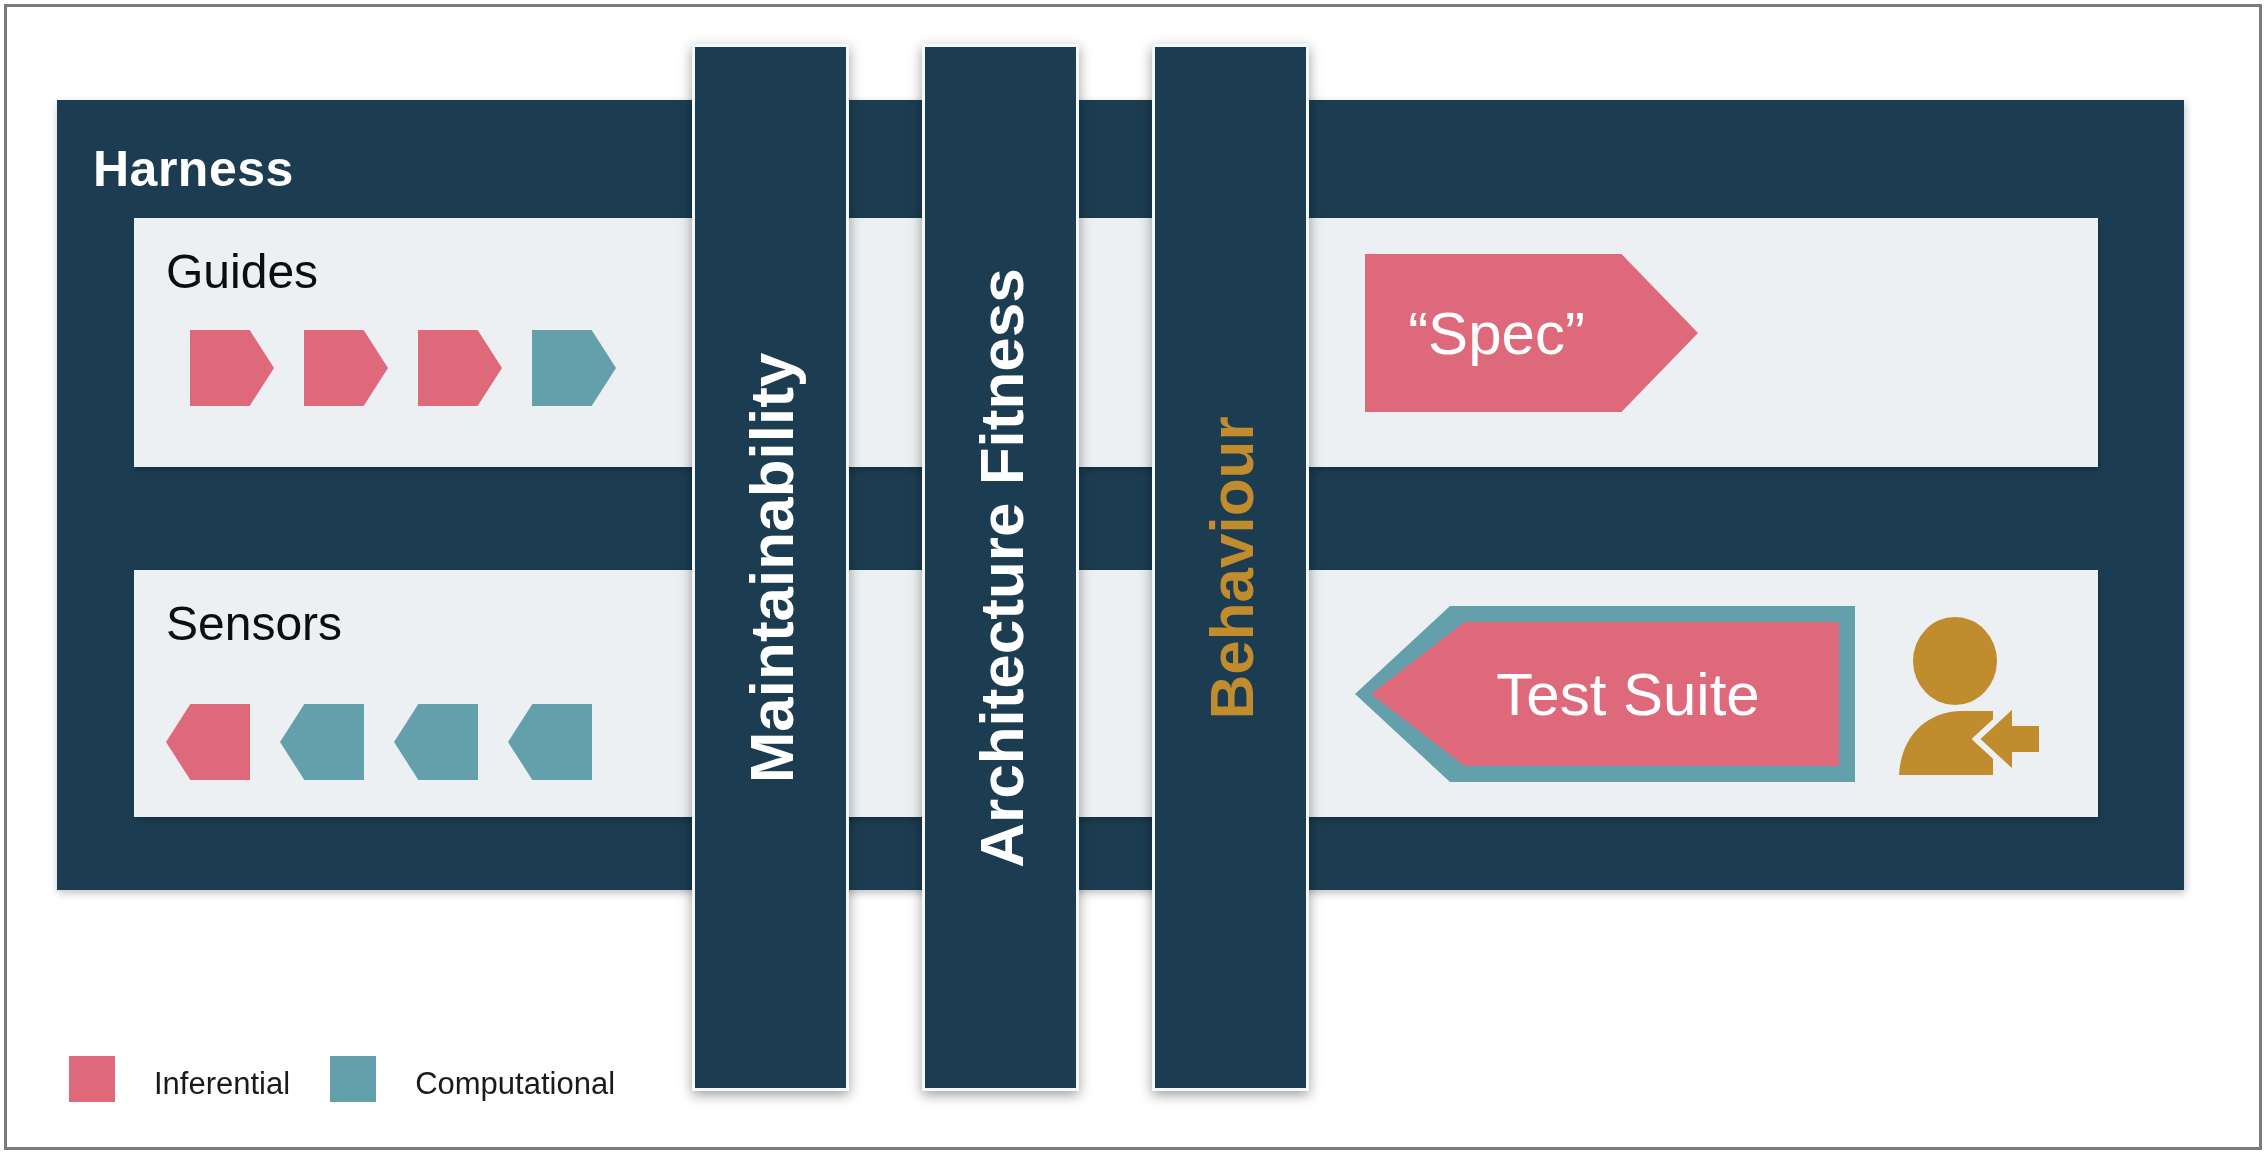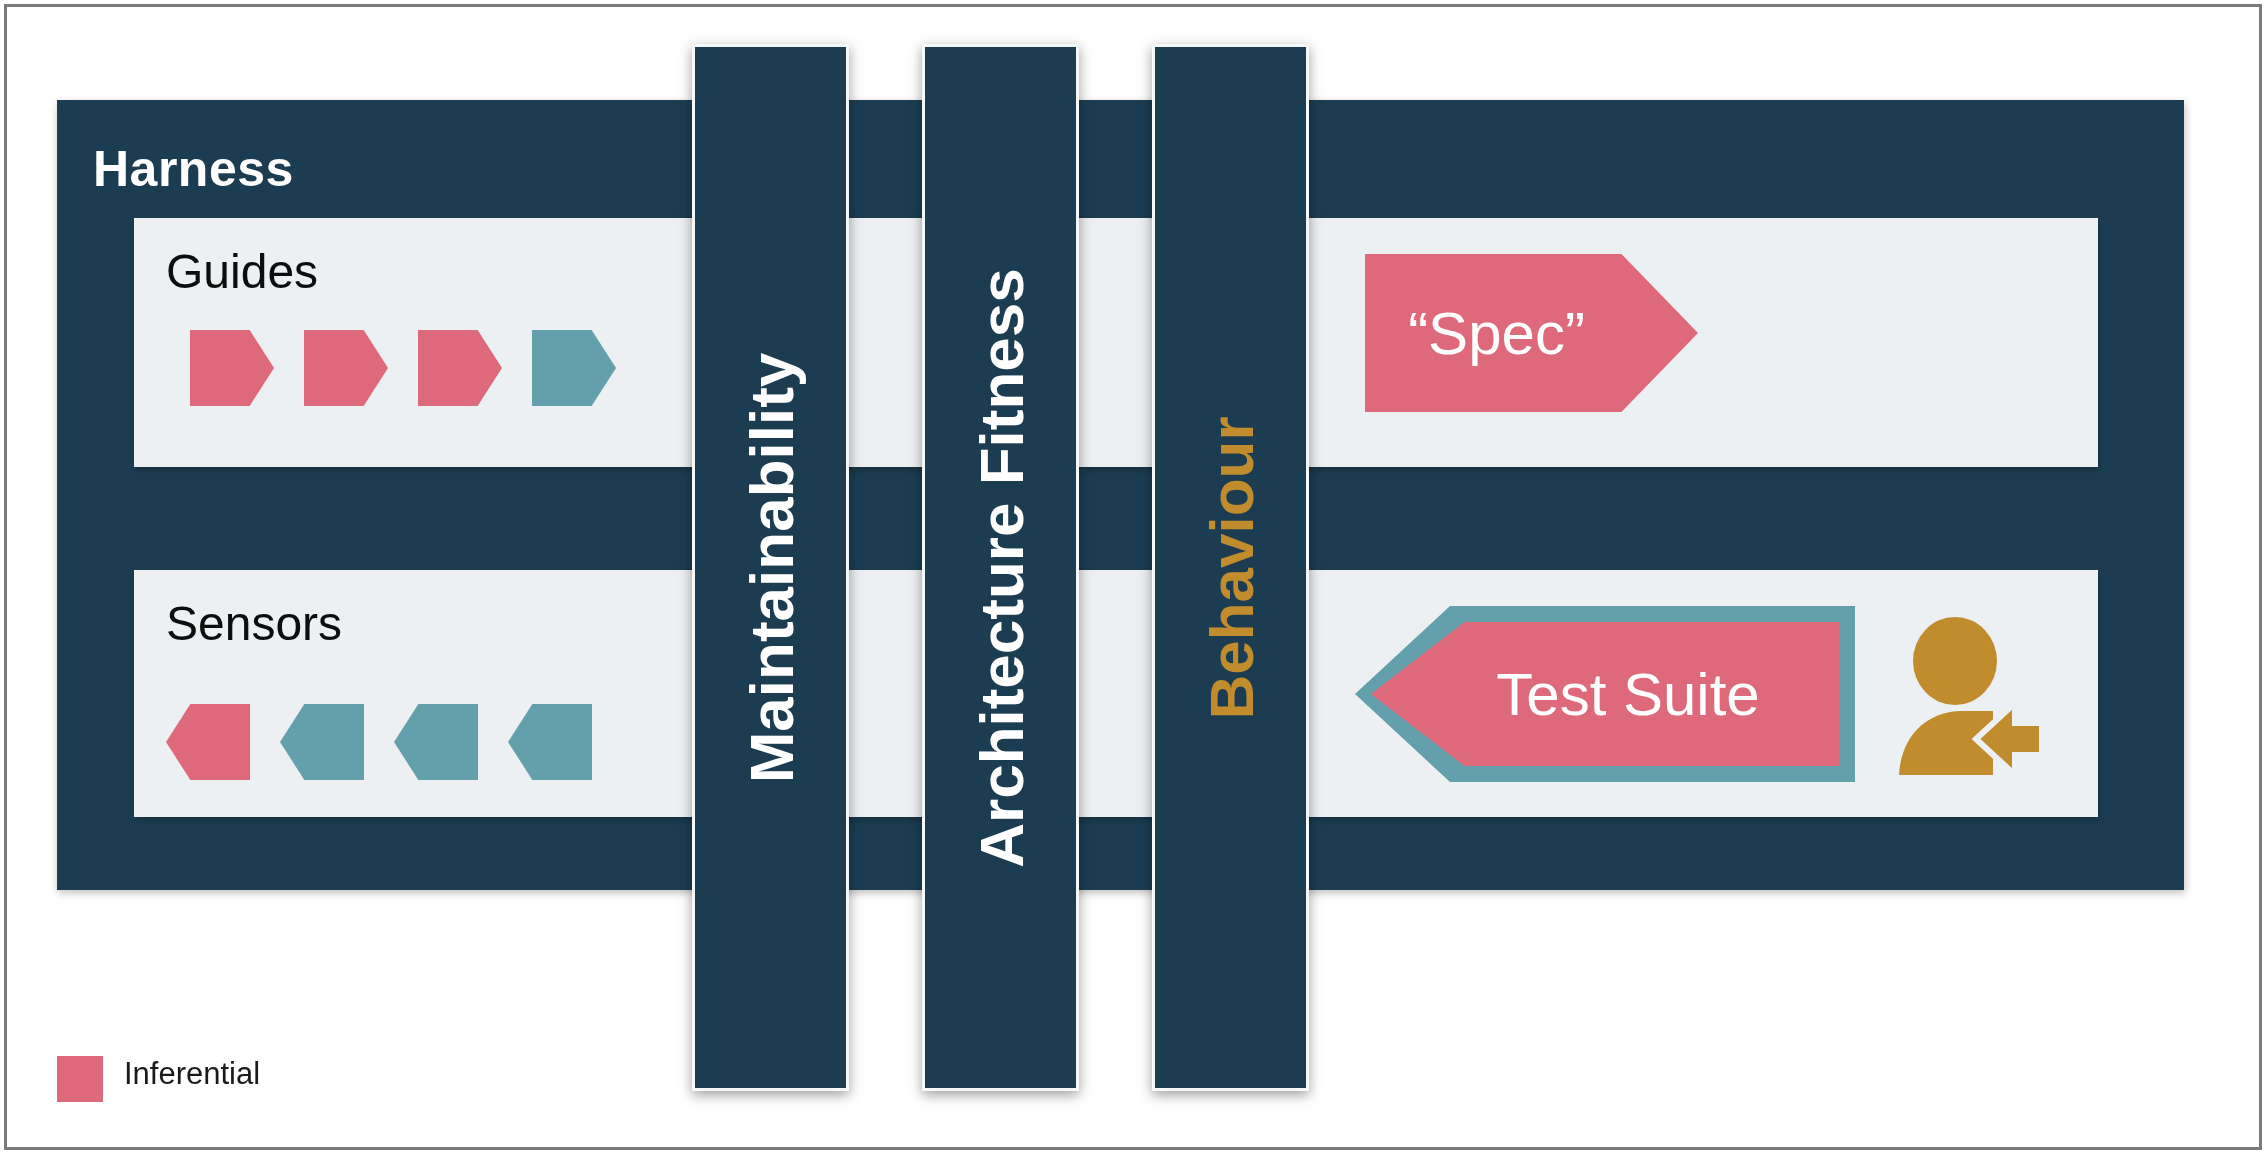--- a/index.html
+++ b/index.html
@@ -46,21 +46,21 @@
   .bar{position:absolute;top:44px;width:157px;height:1047px;box-sizing:border-box;
     border:3px solid #f5f8f9;box-shadow:0 4px 12px rgba(0,0,0,.38);}
   .bar.b1{left:692px;}
   .bar.b2{left:922px;}
   .bar.b3{left:1152px;}
   .bar-label{position:absolute;left:50%;top:50%;transform:translate(-50%,-50%) rotate(-90deg);
     white-space:nowrap;font-size:62px;font-weight:700;color:#ffffff;}
 
   
   .legend{position:absolute;left:57px;top:1056px;display:flex;align-items:center;gap:28px;}
-  .legend-item{display:flex;align-items:flex-start;gap:21px;}
+  .legend-item{display:flex;align-items:flex-end;gap:39px;margin-left:12px;}
   .swatch{width:46px;height:46px;}
   .legend-label{font-size:31px;color:#1a1a1a;}
 
   .url-caption{position:absolute;right:76px;top:1056px;height:46px;display:flex;align-items:center;
     font-size:29px;color:#757575;}
 </style>
 </head>
 <body>
 
 <div class="stage">
@@ -113,15 +113,19 @@
   </div>
   <div class="bar b3" style="background: rgb(28, 61, 81);">
     <span class="bar-label" style="color: rgb(193, 140, 45);">Behaviour</span>
   </div>
 
   <div class="legend">
     <div class="legend-item">
       <div class="swatch" style="background: rgb(221, 105, 123);"></div>
       <div class="legend-label">Inferential</div>
     </div>
+    <div class="legend-item">
+      <div class="swatch" style="background: rgb(100, 159, 172);"></div>
+      <div class="legend-label">Computational</div>
+    </div>
   </div>
 
 </div>
 
 </body></html>

